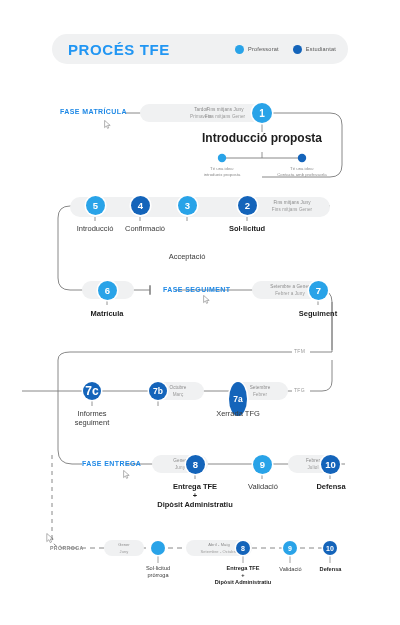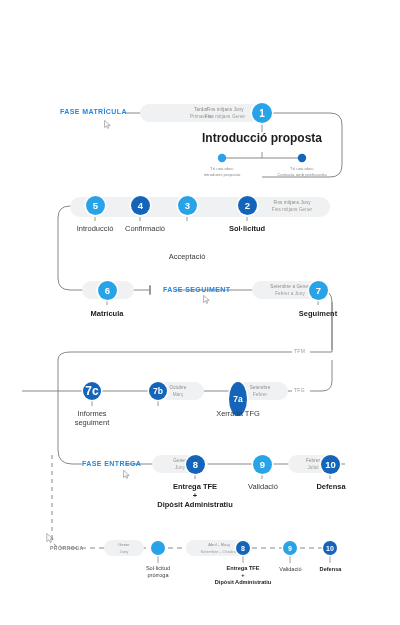--- a/index.html
+++ b/index.html
@@ -68,20 +68,33 @@
   }
   .axis{position:absolute;font-size:5px;color:#9a9a9a;letter-spacing:.3px;}
 
   .cursor{position:absolute;width:7px;height:9px;}
 </style>
 </head>
 <body>
 
 <div class="stage">
 
+  <div id="header">
+    <div id="title">PROCÉS TFE</div>
+    <div id="legend">
+      <div class="leg">
+        <span class="dot" style="background:#29a3e8"></span>
+        <span class="lbl">Professorat</span>
+      </div>
+      <div class="leg">
+        <span class="dot" style="background:#1464ba"></span>
+        <span class="lbl">Estudiantat</span>
+      </div>
+    </div>
+  </div>
 
   <svg class="wires" viewBox="0 0 400 625">
     <g stroke="#7a7a7a" stroke-width="0.9" fill="none">
 
       <path d="M126 113 H330"></path>
       <path d="M330 113 Q342 113 342 125 V165 Q342 177 330 177 H262"></path>
 
       <path d="M262 118 V132" stroke-width="0.8"></path>
 
       <path d="M222 158 H302"></path>

